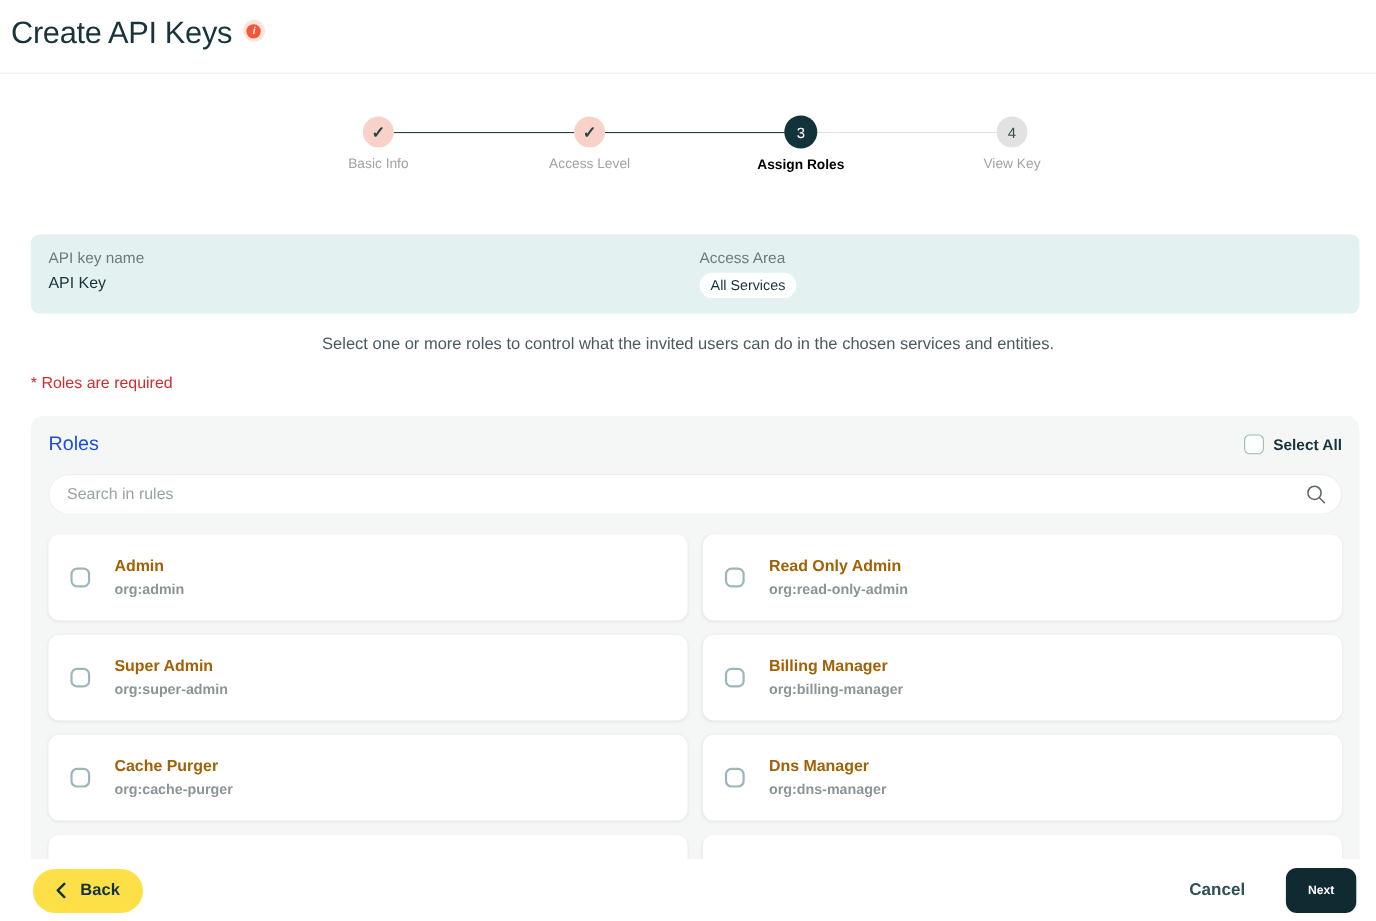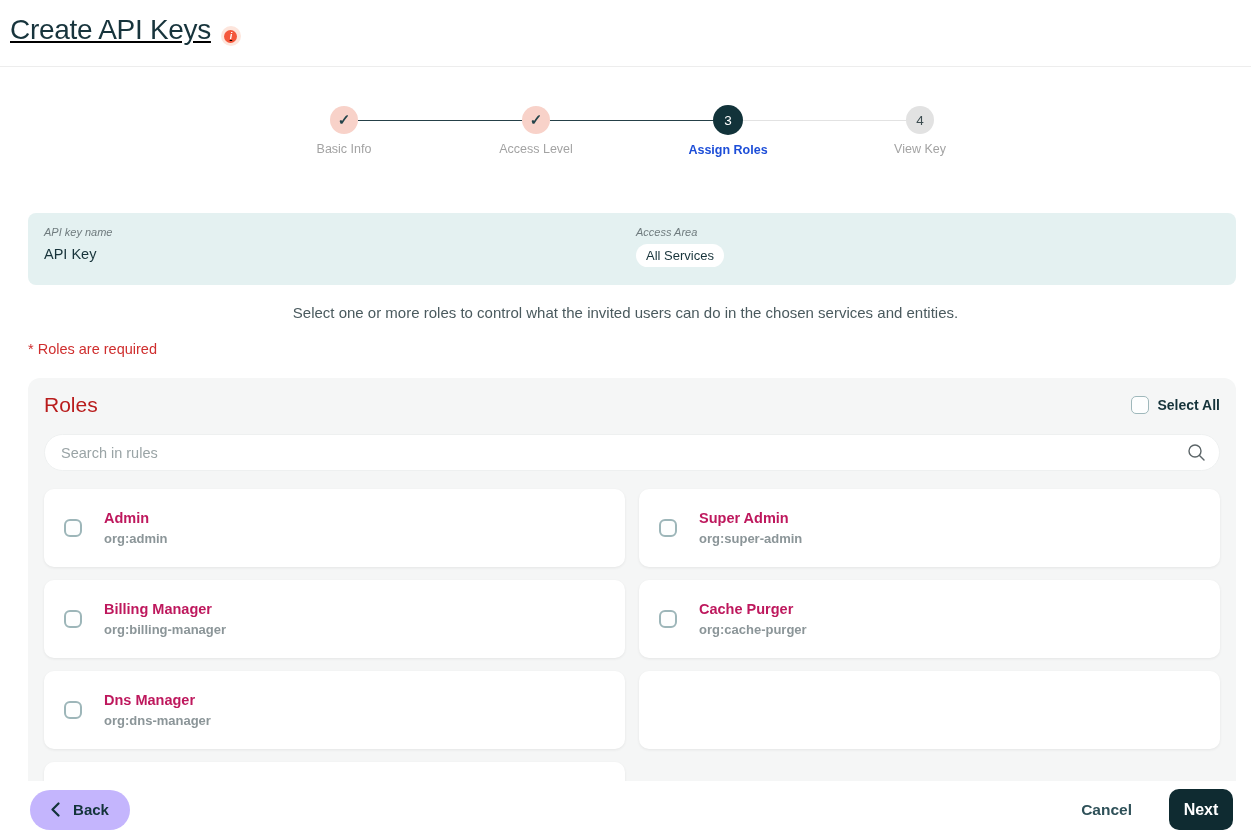--- a/index.html
+++ b/index.html
@@ -2,91 +2,91 @@
 <html><head>
 <meta charset="utf-8">
 <style>
   * { margin: 0; padding: 0; box-sizing: border-box; }
   html, body { width: 1251px; height: 837px; background: #ffffff;
     font-family: "Liberation Sans", sans-serif; overflow: hidden; }
   .page { position: relative; width: 1251px; height: 837px; background: #fff; }
 
   
   .header { height: 67px; padding: 14px 10px 0 10px; border-bottom: 1px solid #ededed; }
-  .title-row { display: flex; align-items: flex-end; gap: 10px; text-decoration: underline; }
+  .title-row { display: flex; align-items: flex-start; gap: 10px; }
   .page-title { font-size: 28px; color: #17343c; font-weight: 500; letter-spacing: -0.3px; }
   .info-halo { width: 20px; height: 20px; border-radius: 50%; background: #fde5dc;
     display: flex; align-items: center; justify-content: center; margin-top: 4px; cursor: pointer; }
   .info-dot { width: 13px; height: 13px; border-radius: 50%; background: #f4563a; color: #fff;
     font-size: 9px; font-weight: 700; display: flex; align-items: center; justify-content: center;
     font-style: italic; }
 
   
   .stepper { position: relative; height: 100px; }
   .connector { position: absolute; top: 53px; height: 1px; }
   .connector.dark { background: #254047; }
   .connector.light { background: #e2e2e2; }
   .step { position: absolute; top: 39px; width: 140px; text-align: center; }
   .step-circle { width: 28px; height: 28px; border-radius: 50%; margin: 0 auto;
     display: flex; align-items: center; justify-content: center; font-size: 13.5px; }
   .step.completed .step-circle { background: #f8d2c9; color: #24444a; font-size: 15px; font-weight: 600; }
   .step.active .step-circle { background: #12333a; color: #ffffff; width: 30px; height: 30px; margin-top: -1px; }
   .step.upcoming .step-circle { background: #e2e2e2; color: #3c4c50; }
   .step-label { margin-top: 8px; font-size: 12.5px; color: #a3a3a3; }
-  .step.active .step-label { color: #1d4ed8; font-weight: 600; }
+  .step.active .step-label { color: #000000; font-weight: 600; }
 
   
   .summary { margin: 46px 15px 0 28px; height: 72px; background: #e4f1f1; border-radius: 8px;
     padding: 13px 16px; display: flex; }
   .summary-field:first-child { width: 592px; }
-  .field-label { font-size: 11px; color: #6f7b7e; font-style: italic; }
+  .field-label { font-size: 14px; color: #6f7b7e; }
   .field-value { font-size: 14.5px; color: #17333a; margin-top: 8px; }
   .chip { display: inline-block; margin-top: 6px; background: #ffffff; border-radius: 12px;
     padding: 4px 10px; font-size: 13px; font-weight: 500; color: #17333a; }
 
   
   .instruction { margin-top: 19px; text-align: center; font-size: 15px; color: #4a5a5e; }
   .required-note { margin: 20px 0 0 28px; font-size: 14.5px; font-weight: 500; color: #cf2e2e; }
 
   
   .roles-panel { margin: 21px 15px 0 28px; height: 403px; background: #f5f6f6;
     border-radius: 12px 12px 0 0; overflow: hidden; padding: 0 16px; }
   .panel-header { display: flex; justify-content: space-between; align-items: center; padding-top: 15px; }
-  .panel-title { font-size: 21px; color: #b91c1c; }
+  .panel-title { font-size: 18px; color: #1d4ed8; }
   .select-all { display: flex; align-items: center; gap: 8px; cursor: pointer; }
   .select-all-label { font-size: 14px; font-weight: 700; color: #15333a; }
   .checkbox { width: 18px; height: 18px; border-radius: 5px; border: 1.5px solid #9fb8bb;
     background: #fdfefe; flex: none; cursor: pointer; }
 
   .searchbar { margin-top: 17px; height: 37px; background: #fff; border: 1px solid #eef0f0;
     border-radius: 20px; display: flex; align-items: center; padding: 0 13px 0 16px; }
   .searchbar input { flex: 1; border: none; outline: none; background: transparent;
     font-size: 14.5px; color: #333; font-family: "Liberation Sans", sans-serif; }
   .searchbar input::placeholder { color: #9aa4a6; }
   .search-icon { flex: none; display: flex; }
 
   .roles-grid { margin-top: 18px; display: grid; grid-template-columns: 1fr 1fr; column-gap: 14px; row-gap: 13px; }
   .role-card { background: #fff; height: 78px; border-radius: 10px; display: flex; align-items: center;
     padding: 0 16px 0 20px; box-shadow: 0 1px 3px rgba(0,0,0,0.07); cursor: pointer; }
   .role-card .checkbox { border-width: 2px; border-color: #9db6b9; border-radius: 6px; margin-right: 22px; }
-  .role-title { font-size: 14.5px; font-weight: 600; color: #be185d; }
+  .role-title { font-size: 14.5px; font-weight: 600; color: #a16207; }
   .role-id { font-size: 13px; color: #8b9598; margin-top: 5px; font-weight: bold; }
 
   
   .footer { position: absolute; left: 0; right: 0; bottom: 0; height: 55px; background: #fff;
     display: flex; align-items: center; padding: 0 18px 0 30px; }
-  .back-btn { width: 100px; height: 40px; border: none; border-radius: 21px; background: #c4b5fd;
+  .back-btn { width: 100px; height: 40px; border: none; border-radius: 21px; background: #fde047;
     display: flex; align-items: center; justify-content: center; gap: 13px; cursor: pointer;
     font-family: "Liberation Sans", sans-serif; }
   .back-label { font-size: 15px; font-weight: 700; color: #13333a; }
   .footer-spacer { flex: 1; }
   .cancel-btn { background: none; border: none; font-size: 15.5px; font-weight: 600; color: #2e5058;
     margin-right: 37px; cursor: pointer; font-family: "Liberation Sans", sans-serif; }
   .next-btn { width: 64px; height: 41px; border: none; border-radius: 10px; background: #0f2b31;
-    color: #fff; font-size: 16px; font-weight: 700; cursor: pointer;
+    color: #fff; font-size: 11px; font-weight: 700; cursor: pointer;
     font-family: "Liberation Sans", sans-serif; }
 </style>
 </head>
 <body>
 
 <div class="page">
 
   <div class="header">
     <div class="title-row">
       <div class="page-title">Create API Keys</div>
@@ -151,20 +151,27 @@
         </svg>
       </span>
     </div>
 
     <div class="roles-grid">
       <div class="role-card">
         <div class="checkbox"></div>
         <div>
           <div class="role-title">Admin</div>
           <div class="role-id">org:admin</div>
+        </div>
+      </div>
+      <div class="role-card">
+        <div class="checkbox"></div>
+        <div>
+          <div class="role-title">Read Only Admin</div>
+          <div class="role-id">org:read-only-admin</div>
         </div>
       </div>
       <div class="role-card">
         <div class="checkbox"></div>
         <div>
           <div class="role-title">Super Admin</div>
           <div class="role-id">org:super-admin</div>
         </div>
       </div>
       <div class="role-card">

